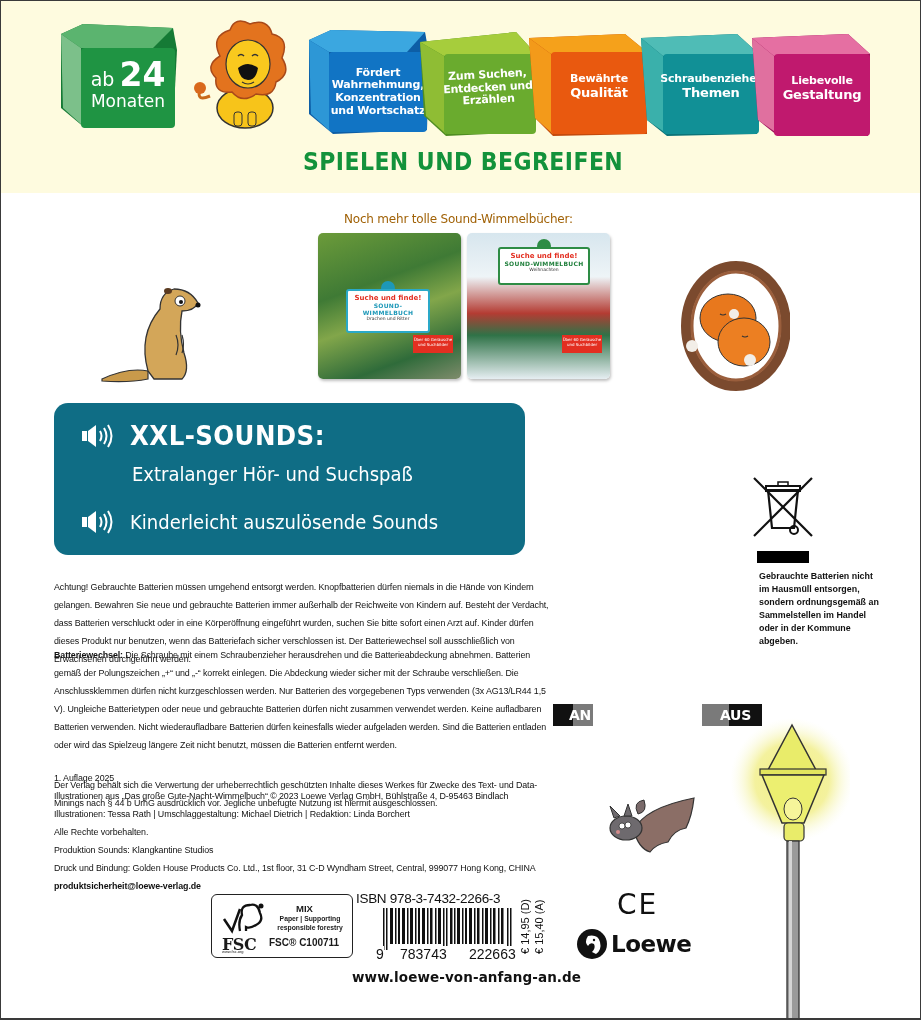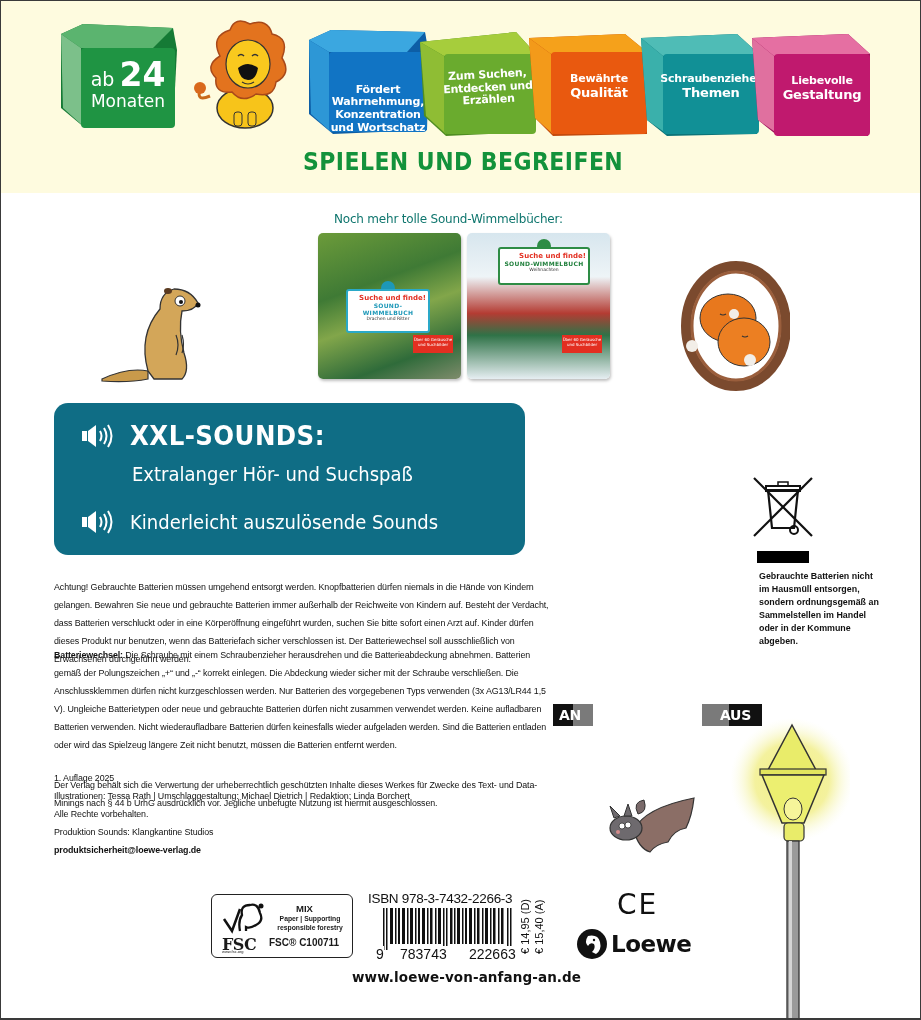--- a/index.html
+++ b/index.html
@@ -18,29 +18,29 @@
   .cube-text .big { font-size: 13px; letter-spacing: -0.2px; }
 
   .age-text { position: absolute; left: 82px; top: 58px; width: 100px; color: #fff; font-family: "DejaVu Sans", sans-serif; text-align: center; line-height: 1; }
   .age-text .ab { font-size: 19px; font-weight: normal; }
   .age-text .num { font-size: 33px; font-weight: bold; }
   .age-text .mon { display: block; font-size: 17px; margin-top: 2px; }
 
   .tagline { position: absolute; left: 303px; top: 147px; color: #13923b; font-family: "DejaVu Sans", sans-serif; font-weight: bold; font-size: 25px; letter-spacing: 0.5px; transform: scaleX(0.88); transform-origin: left top; }
 
   
-  .books-title { position: absolute; left: 334px; top: 212px; font-family: "DejaVu Sans", sans-serif; font-size: 12px; color: #0f766e; letter-spacing: -0.2px; }
+  .books-title { position: absolute; left: 344px; top: 212px; font-family: "DejaVu Sans", sans-serif; font-size: 12px; color: #a16207; letter-spacing: -0.2px; }
   .book { position: absolute; width: 143px; height: 146px; border-radius: 5px; overflow: hidden; box-shadow: 1px 2px 3px rgba(0,0,0,0.25); }
   .book-1 { left: 318px; top: 233px; background: linear-gradient(160deg, #6c9b3a 0%, #3f7a35 35%, #82a64a 55%, #2f6b3a 80%, #7f8c6c 100%); }
   .book-2 { left: 467px; top: 233px; background: linear-gradient(180deg, #d7e6ee 0%, #eef4f7 30%, #b43c33 55%, #2f7247 70%, #e6eef2 100%); }
   .book-label { position: absolute; background: #fff; border: 2px solid #2aa9c8; border-radius: 3px; text-align: center; padding: 3px 2px; }
   .book-2 .book-label { border-color: #2e8c45; }
   .book-1 .book-label { left: 28px; top: 56px; width: 84px; height: 44px; }
   .book-2 .book-label { left: 31px; top: 14px; width: 92px; height: 38px; }
-  .bl-line1 { font-size: 7px; font-weight: bold; color: #e32f21; font-family: "DejaVu Sans", sans-serif; text-align: right; }
+  .bl-line1 { font-size: 7px; font-weight: bold; color: #e32f21; font-family: "DejaVu Sans", sans-serif; }
   .bl-line2 { font-size: 6px; font-weight: bold; color: #1d98b8; font-family: "DejaVu Sans", sans-serif; letter-spacing: 0.3px; }
   .book-2 .bl-line2 { color: #1f7f3b; }
   .bl-line3 { font-size: 4.5px; color: #333; font-family: "DejaVu Sans", sans-serif; }
   .book-badge { position: absolute; right: 8px; bottom: 26px; width: 40px; height: 18px; background: #e32f21; color: #fff; font-size: 4px; text-align: center; line-height: 1.2; padding-top: 3px; font-family: "DejaVu Sans", sans-serif; }
   .book-sound-dot { position: absolute; width: 14px; height: 14px; border-radius: 50%; background: #1d98b8; }
   .book-1 .book-sound-dot { left: 63px; top: 48px; }
   .book-2 .book-sound-dot { left: 70px; top: 6px; background: #2e8c45; }
 
   
   .sound-panel { position: absolute; left: 54px; top: 403px; width: 471px; height: 152px; background: #0f6d85; border-radius: 14px; color: #ffffff; }
@@ -55,32 +55,32 @@
   .legal b { font-weight: bold; }
   .legal p { margin: 0; }
 
   
   .disposal-icon { position: absolute; left: 752px; top: 476px; width: 62px; height: 62px; }
   .disposal-bar { position: absolute; left: 757px; top: 551px; width: 52px; height: 12px; background: #000; }
   .disposal-text { position: absolute; left: 759px; top: 570px; width: 120px; font-family: "Liberation Sans", sans-serif; font-size: 8.9px; line-height: 13px; font-weight: bold; color: #111; }
 
   
   .switch-tag { position: absolute; height: 22px; display: flex; align-items: center; color: #fff; font-family: "DejaVu Sans", sans-serif; font-size: 14px; font-weight: bold; letter-spacing: -0.3px; }
-  .tag-an { left: 553px; top: 704px; width: 40px; background: linear-gradient(90deg, #111 0 50%, #7a7a7a 50% 100%); padding-left: 6px; }
+  .tag-an { left: 553px; top: 704px; width: 40px; background: linear-gradient(90deg, #111 0 50%, #7a7a7a 50% 100%); padding-left: 16px; }
   .tag-aus { left: 702px; top: 704px; width: 60px; background: linear-gradient(90deg, #7a7a7a 0 45%, #111 45% 100%); padding-left: 18px; }
 
   
   .fsc-box { position: absolute; left: 211px; top: 894px; width: 142px; height: 64px; border: 1.5px solid #222; border-radius: 6px; background: #fff; }
   .fsc-mix { position: absolute; left: 84px; top: 8px; font-size: 9.5px; font-weight: bold; font-family: "Liberation Sans", sans-serif; }
   .fsc-desc { position: absolute; left: 57px; top: 20px; width: 82px; text-align: center; font-size: 6.8px; line-height: 8.5px; font-weight: bold; font-family: "Liberation Sans", sans-serif; }
   .fsc-code { position: absolute; left: 57px; top: 42px; font-size: 10px; font-weight: bold; font-family: "Liberation Sans", sans-serif; }
   .fsc-letters { position: absolute; left: 10px; top: 40px; font-size: 16px; font-weight: bold; font-family: "DejaVu Serif", serif; letter-spacing: -0.5px; }
   .fsc-url { position: absolute; left: 10px; top: 54px; font-size: 4px; font-family: "Liberation Sans", sans-serif; }
 
-  .isbn-text { position: absolute; left: 368px; top: 891px; font-family: "Liberation Sans", sans-serif; font-size: 13.5px; color: #111; letter-spacing: -0.3px; }
+  .isbn-text { position: absolute; left: 356px; top: 891px; font-family: "Liberation Sans", sans-serif; font-size: 13.5px; color: #111; letter-spacing: -0.3px; }
   .barcode { position: absolute; left: 383px; top: 908px; width: 129px; height: 42px; }
   .barcode-digits { position: absolute; top: 946px; font-family: "Liberation Sans", sans-serif; font-size: 14px; color: #111; background: #fff; }
   .bd-0 { left: 376px; }
   .bd-1 { left: 398px; padding: 0 2px; }
   .bd-2 { left: 467px; padding: 0 2px; }
   .price-col { position: absolute; left: 519px; top: 890px; width: 32px; height: 64px; }
   .price { position: absolute; font-family: "Liberation Sans", sans-serif; font-size: 11px; color: #111; white-space: nowrap; transform-origin: left top; transform: rotate(-90deg); }
   .price-1 { left: 0px; top: 64px; }
   .price-2 { left: 14px; top: 64px; }
 
@@ -125,21 +125,21 @@
   </svg>
 </div>
 
 <div class="cube" style="left:303px;top:26px;width:128px;height:110px;">
   <svg width="128" height="110" viewBox="0 0 128 110">
     <path d="M6 14 L28 4 L122 6 L126 28 L124 104 L30 108 L6 88 Z" fill="#0d5ea6"></path>
     <path d="M6 14 L28 4 L122 6 L104 26 L26 26 Z" fill="#3ba7e0"></path>
     <path d="M6 14 L26 26 L28 106 L8 88 Z" fill="#2d97d6"></path>
     <rect x="26" y="26" width="98" height="80" rx="4" fill="#1174c4"></rect>
   </svg>
-  <div class="cube-text" style="left:26px;top:43px;width:98px;height:80px;">
+  <div class="cube-text" style="left:26px;top:26px;width:98px;height:80px;">
     <span class="small">Fördert</span>
     <span class="small">Wahrnehmung,</span>
     <span class="small">Konzentration</span>
     <span class="small">und Wortschatz</span>
   </div>
 </div>
 
 <div class="cube" style="left:416px;top:28px;width:124px;height:110px;">
   <svg width="124" height="110" viewBox="0 0 124 110">
     <path d="M4 14 L100 4 L120 26 L118 104 L30 108 L8 88 Z" fill="#4f8d22"></path>
@@ -270,23 +270,25 @@
   <p>Achtung! Gebrauchte Batterien müssen umgehend entsorgt werden. Knopfbatterien dürfen niemals in die Hände von Kindern gelangen. Bewahren Sie neue und gebrauchte Batterien immer außerhalb der Reichweite von Kindern auf. Besteht der Verdacht, dass Batterien verschluckt oder in eine Körperöffnung eingeführt wurden, suchen Sie bitte sofort einen Arzt auf. Kinder dürfen dieses Produkt nur benutzen, wenn das Batteriefach sicher verschlossen ist. Der Batteriewechsel soll ausschließlich von Erwachsenen durchgeführt werden.</p>
 </div>
 <div class="legal" style="top:646px;">
   <p><b>Batteriewechsel:</b> <span>Die Schraube mit einem Schraubenzieher herausdrehen und die Batterieabdeckung abnehmen. Batterien gemäß der Polungszeichen „+“ und „-“ korrekt einlegen. Die Abdeckung wieder sicher mit der Schraube verschließen. Die Anschlussklemmen dürfen nicht kurzgeschlossen werden. Nur Batterien des vorgegebenen Typs verwenden (3x AG13/LR44 1,5 V). Ungleiche Batterietypen oder neue und gebrauchte Batterien dürfen nicht zusammen verwendet werden. Keine aufladbaren Batterien verwenden. Nicht wiederaufladbare Batterien dürfen keinesfalls wieder aufgeladen werden. Sind die Batterien entladen oder wird das Spielzeug längere Zeit nicht benutzt, müssen die Batterien entfernt werden.</span></p>
 </div>
 <div class="legal" style="top:743px;margin-top:33px;">
   <p>Der Verlag behält sich die Verwertung der urheberrechtlich geschützten Inhalte dieses Werkes für Zwecke des Text- und Data-Minings nach § 44 b UrhG ausdrücklich vor. Jegliche unbefugte Nutzung ist hiermit ausgeschlossen.</p>
 </div>
 <div class="legal" style="top:769px;">
   <p>1. Auflage 2025</p>
+  <p>Illustrationen aus „Das große Gute-Nacht-Wimmelbuch“ © 2023 Loewe Verlag GmbH, Bühlstraße 4, D-95463 Bindlach</p>
   <p>Illustrationen: Tessa Rath | Umschlaggestaltung: Michael Dietrich | Redaktion: Linda Borchert</p>
   <p>Alle Rechte vorbehalten.</p>
   <p>Produktion Sounds: Klangkantine Studios</p>
+  <p>Druck und Bindung: Golden House Products Co. Ltd., 1st floor, 31 C-D Wyndham Street, Central, 999077 Hong Kong, CHINA</p>
   <p style="font-weight:bold;">produktsicherheit@loewe-verlag.de</p>
 </div>
 
 <svg class="disposal-icon" viewBox="0 0 62 62">
   <path d="M16 14 L46 14 L42 52 L20 52 Z" fill="none" stroke="#111" stroke-width="2.2"></path>
   <rect x="14" y="10" width="34" height="5" fill="none" stroke="#111" stroke-width="2"></rect>
   <rect x="26" y="6" width="10" height="4" fill="none" stroke="#111" stroke-width="1.5"></rect>
   <circle cx="42" cy="54" r="4" fill="none" stroke="#111" stroke-width="2"></circle>
   <line x1="2" y1="2" x2="60" y2="60" stroke="#111" stroke-width="2.2"></line>
   <line x1="60" y1="2" x2="2" y2="60" stroke="#111" stroke-width="2.2"></line>

